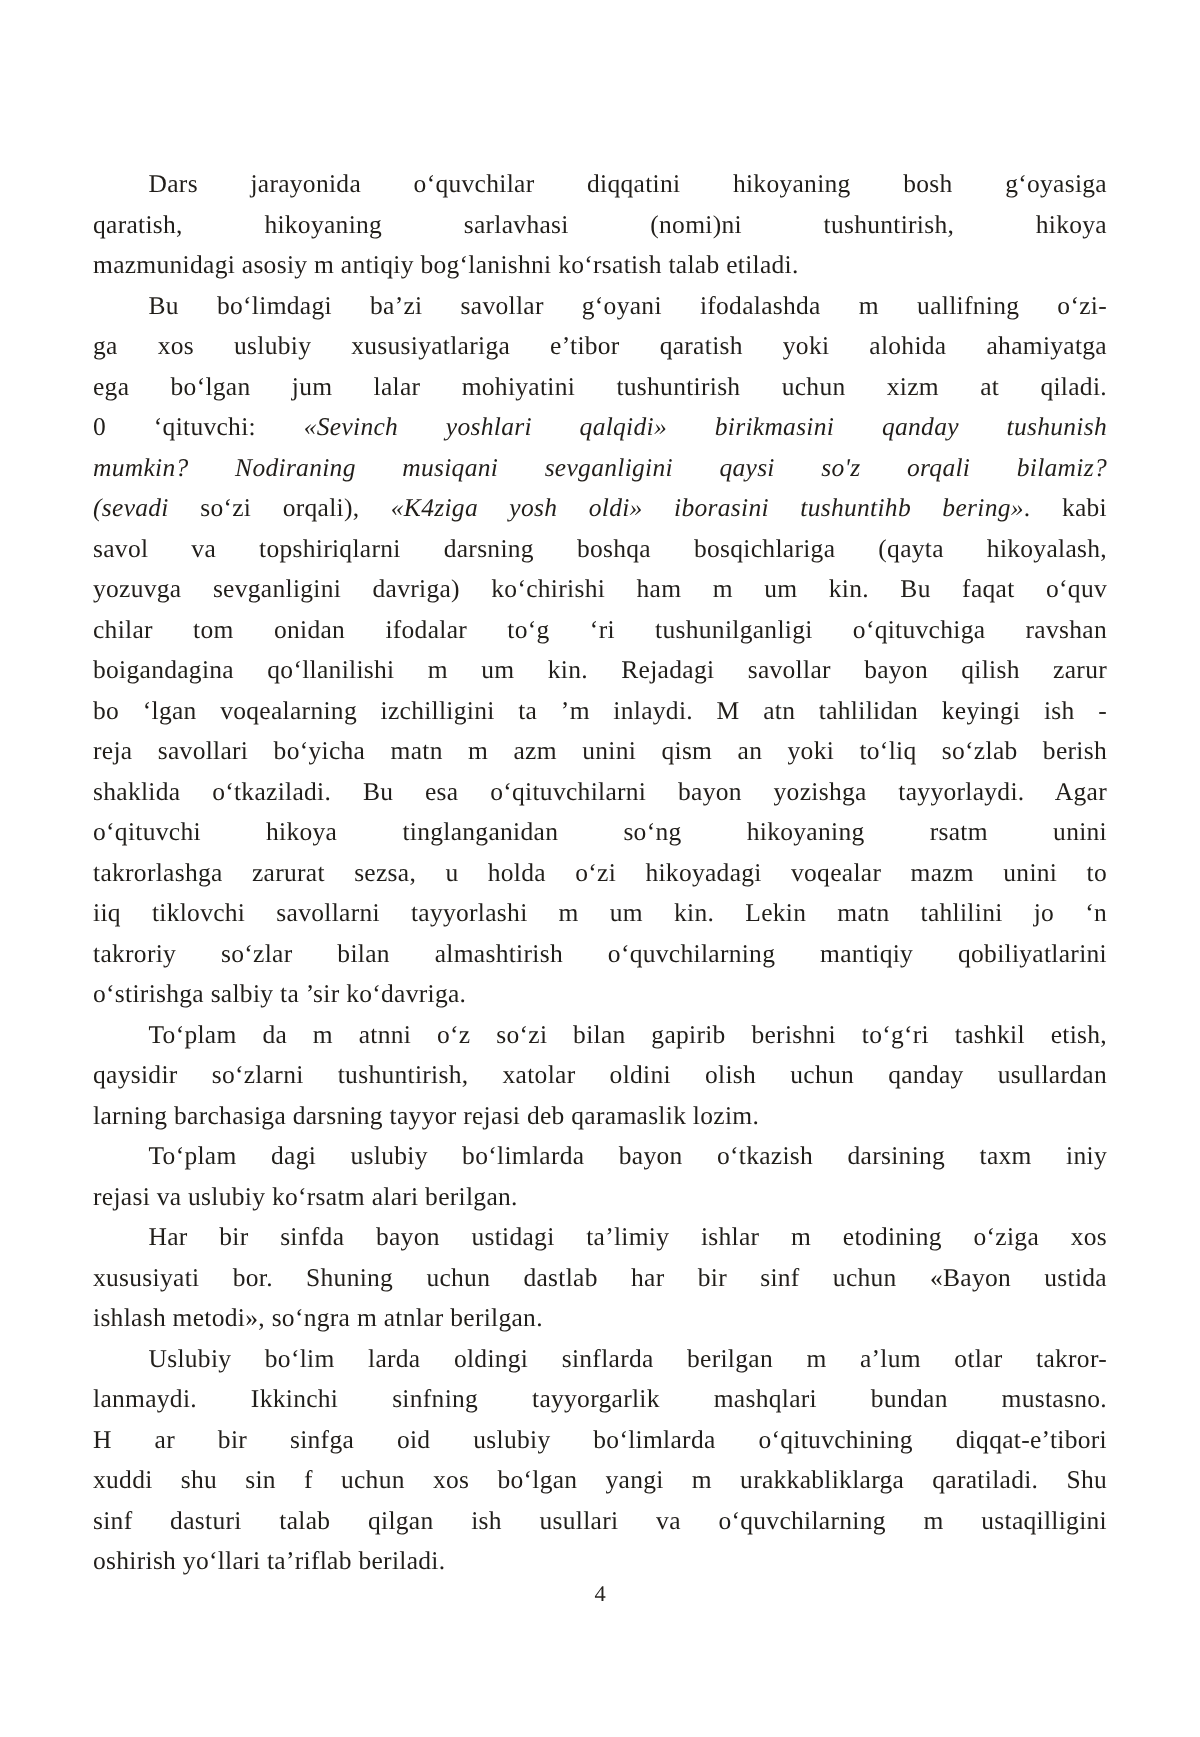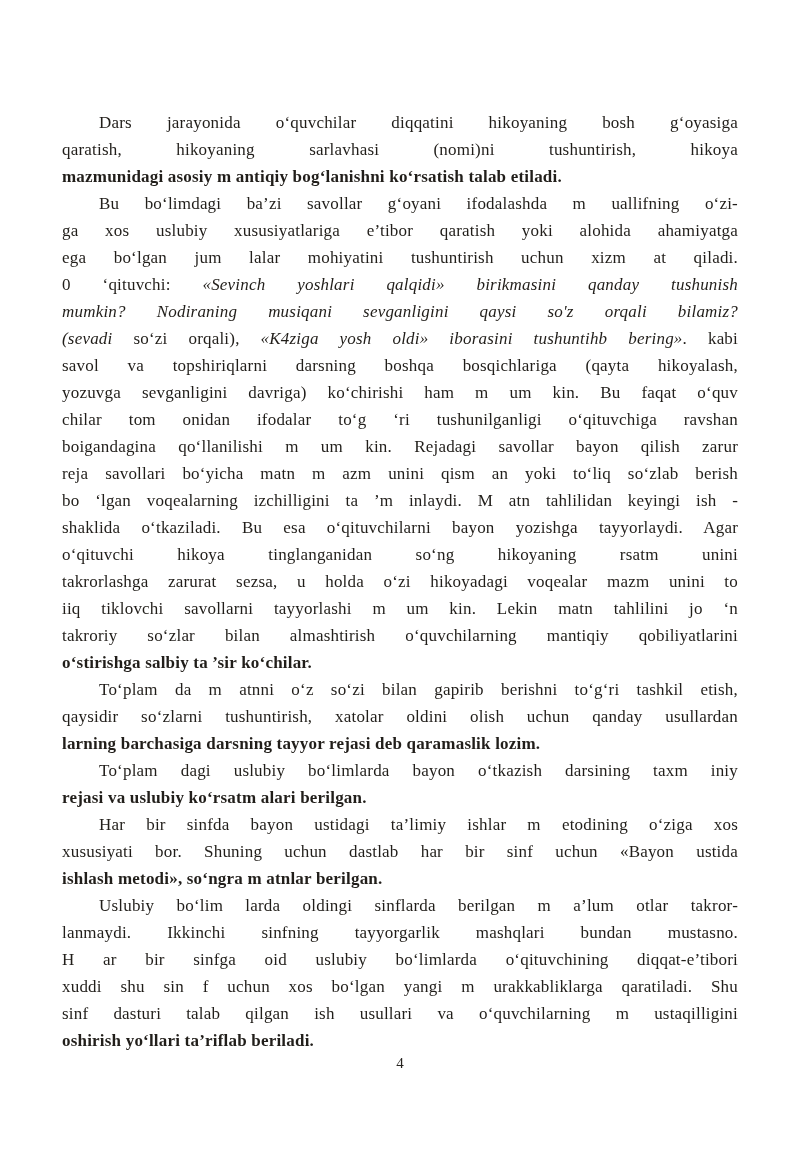--- a/index.html
+++ b/index.html
@@ -34,21 +34,20 @@
     text-align: justify;
     text-align-last: justify;
     text-justify: inter-word;
     white-space: normal;
     overflow: hidden;
   }
   .line.indent { text-indent: 37px; }
   .line.end {
     text-align: left;
     text-align-last: auto;
-    font-weight: bold;
   }
   .em { font-style: italic; font-family: Liberation Serif, serif; }
   .rm { font-style: normal; }
   .footer {
     position: absolute;
     left: 0;
     top: 1053px;
     width: 800px;
     text-align: center;
   }
@@ -69,28 +68,28 @@
       <div class="line indent"><span class="rm">Bu bo‘limdagi ba’zi savollar g‘oyani ifodalashda m uallifning o‘zi-</span></div>
       <div class="line"><span class="rm">ga xos uslubiy xususiyatlariga e’tibor qaratish yoki alohida ahamiyatga</span></div>
       <div class="line"><span class="rm">ega bo‘lgan jum lalar mohiyatini tushuntirish uchun xizm at qiladi.</span></div>
       <div class="line"><span class="rm">0 ‘qituvchi: </span><span class="em">«Sevinch yoshlari qalqidi» birikmasini qanday tushunish</span></div>
       <div class="line"><span class="em">mumkin? Nodiraning musiqani sevganligini qaysi so'z orqali bilamiz?</span></div>
       <div class="line"><span class="em">(sevadi </span><span class="rm">so‘zi orqali), </span><span class="em">«K4ziga yosh oldi» iborasini tushuntihb bering»</span><span class="rm">. kabi</span></div>
       <div class="line"><span class="rm">savol va topshiriqlarni darsning boshqa bosqichlariga (qayta hikoyalash,</span></div>
       <div class="line"><span class="rm">yozuvga sevganligini davriga) ko‘chirishi ham m um kin. Bu faqat o‘quv</span></div>
       <div class="line"><span class="rm">chilar tom onidan ifodalar to‘g ‘ri tushunilganligi o‘qituvchiga ravshan</span></div>
       <div class="line"><span class="rm">boigandagina qo‘llanilishi m um kin. Rejadagi savollar bayon qilish zarur</span></div>
+      <div class="line"><span class="rm">bo ‘lgan voqealarning izchilligini ta ’m inlaydi. M atn tahlilidan keyingi ish -</span></div>
       <div class="line"><span class="rm">reja savollari bo‘yicha matn m azm unini qism an yoki to‘liq so‘zlab berish</span></div>
-      <div class="line"><span class="rm">bo ‘lgan voqealarning izchilligini ta ’m inlaydi. M atn tahlilidan keyingi ish -</span></div>
       <div class="line"><span class="rm">shaklida o‘tkaziladi. Bu esa o‘qituvchilarni bayon yozishga tayyorlaydi. Agar</span></div>
       <div class="line"><span class="rm">o‘qituvchi hikoya tinglanganidan so‘ng hikoyaning rsatm unini</span></div>
       <div class="line"><span class="rm">takrorlashga zarurat sezsa, u holda o‘zi hikoyadagi voqealar mazm unini to</span></div>
       <div class="line"><span class="rm">iiq tiklovchi savollarni tayyorlashi m um kin. Lekin matn tahlilini jo ‘n</span></div>
       <div class="line"><span class="rm">takroriy so‘zlar bilan almashtirish o‘quvchilarning mantiqiy qobiliyatlarini</span></div>
-      <div class="line end"><span class="rm">o‘stirishga salbiy ta ’sir ko‘chilar.</span></div>
+      <div class="line end"><span class="rm">o‘stirishga salbiy ta ’sir ko‘davriga.</span></div>
       <div class="line indent"><span class="rm">To‘plam da m atnni o‘z so‘zi bilan gapirib berishni to‘g‘ri tashkil etish,</span></div>
       <div class="line"><span class="rm">qaysidir so‘zlarni tushuntirish, xatolar oldini olish uchun qanday usullardan</span></div>
       <div class="line end"><span class="rm">larning barchasiga darsning tayyor rejasi deb qaramaslik lozim.</span></div>
       <div class="line indent"><span class="rm">To‘plam dagi uslubiy bo‘limlarda bayon o‘tkazish darsining taxm iniy</span></div>
       <div class="line end"><span class="rm">rejasi va uslubiy ko‘rsatm alari berilgan.</span></div>
       <div class="line indent"><span class="rm">Har bir sinfda bayon ustidagi ta’limiy ishlar m etodining o‘ziga xos</span></div>
       <div class="line"><span class="rm">xususiyati bor. Shuning uchun dastlab har bir sinf uchun «Bayon ustida</span></div>
       <div class="line end"><span class="rm">ishlash metodi», so‘ngra m atnlar berilgan.</span></div>
       <div class="line indent"><span class="rm">Uslubiy bo‘lim larda oldingi sinflarda berilgan m a’lum otlar takror-</span></div>
       <div class="line"><span class="rm">lanmaydi. Ikkinchi sinfning tayyorgarlik mashqlari bundan mustasno.</span></div>

